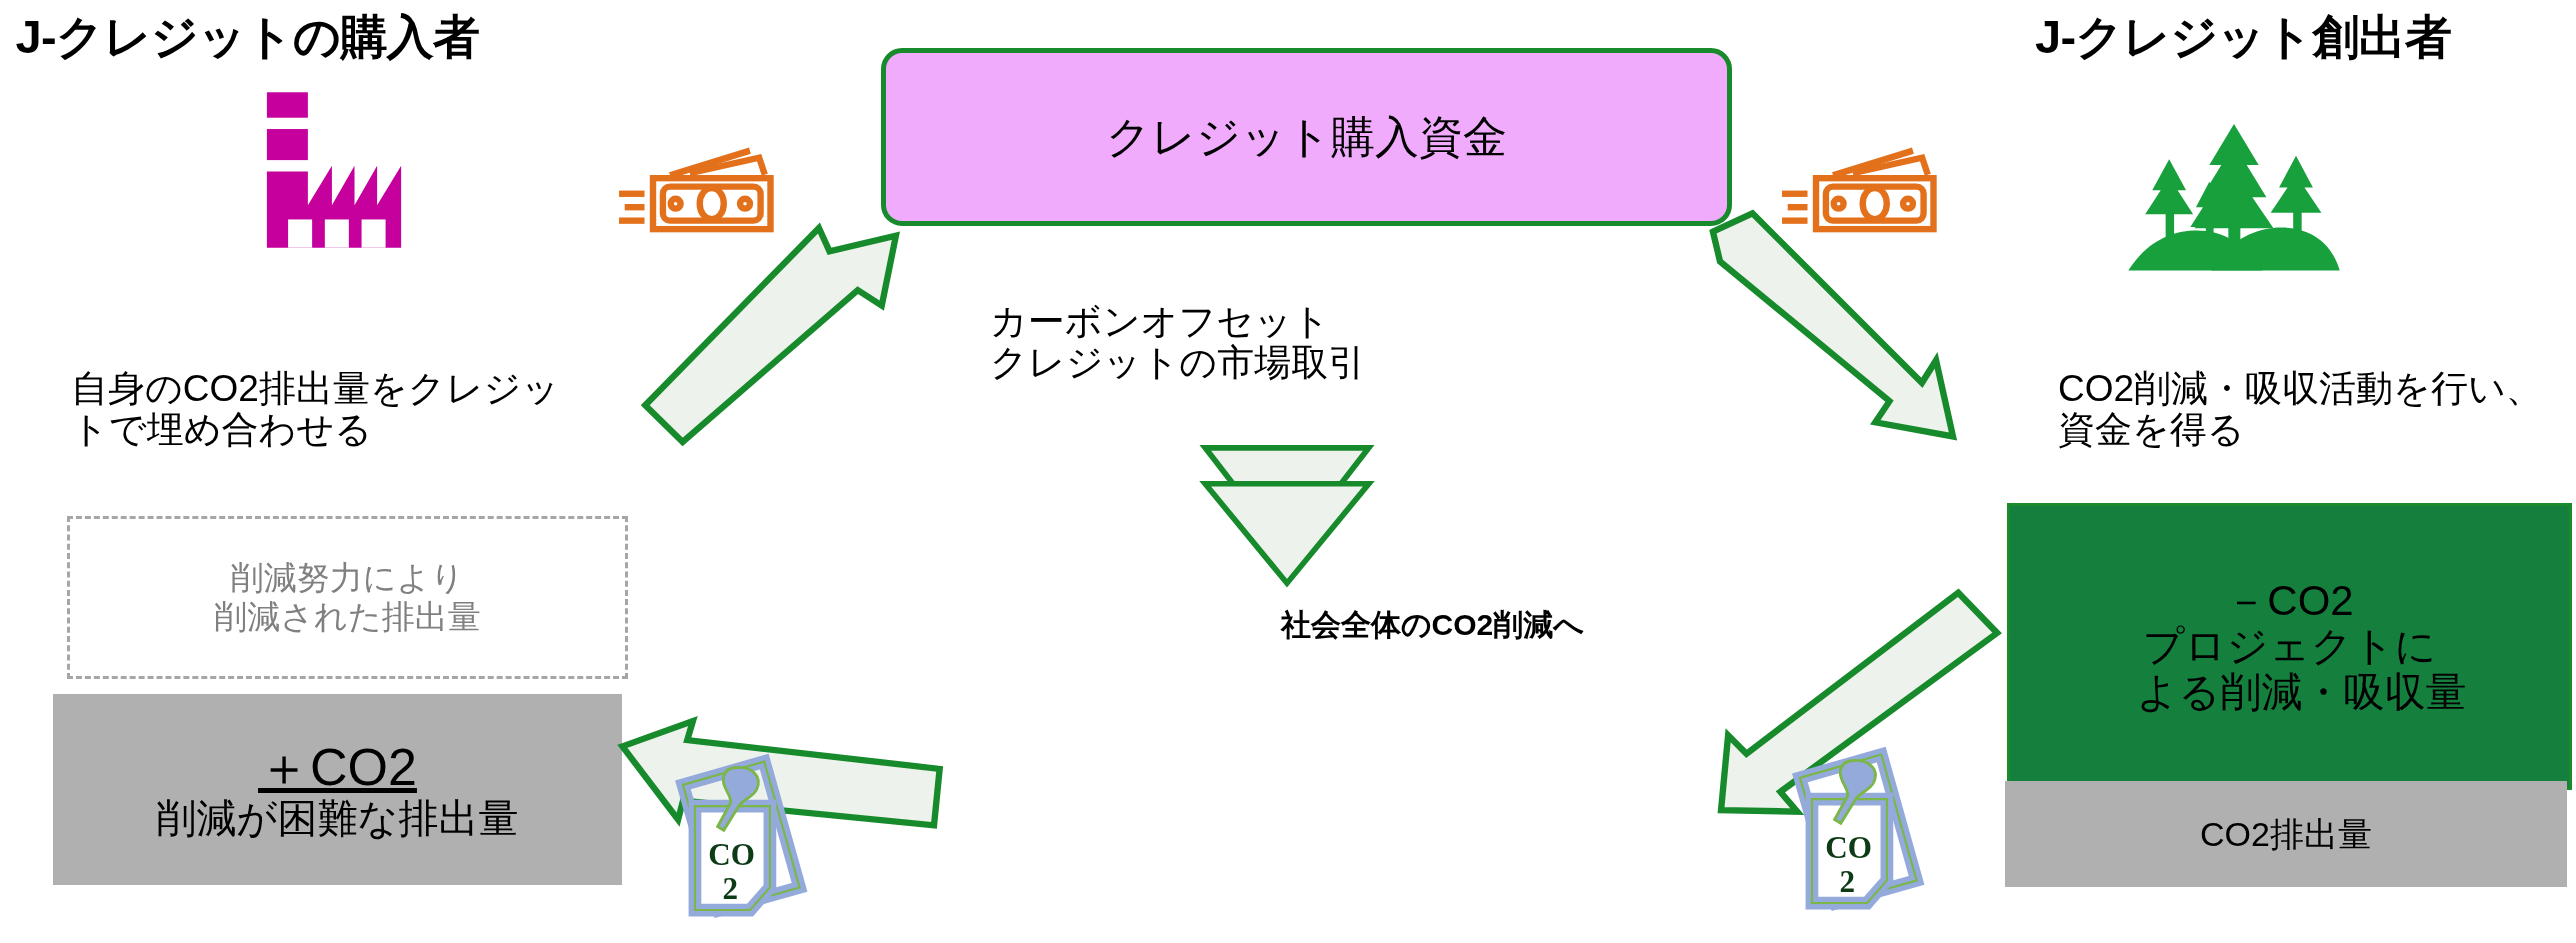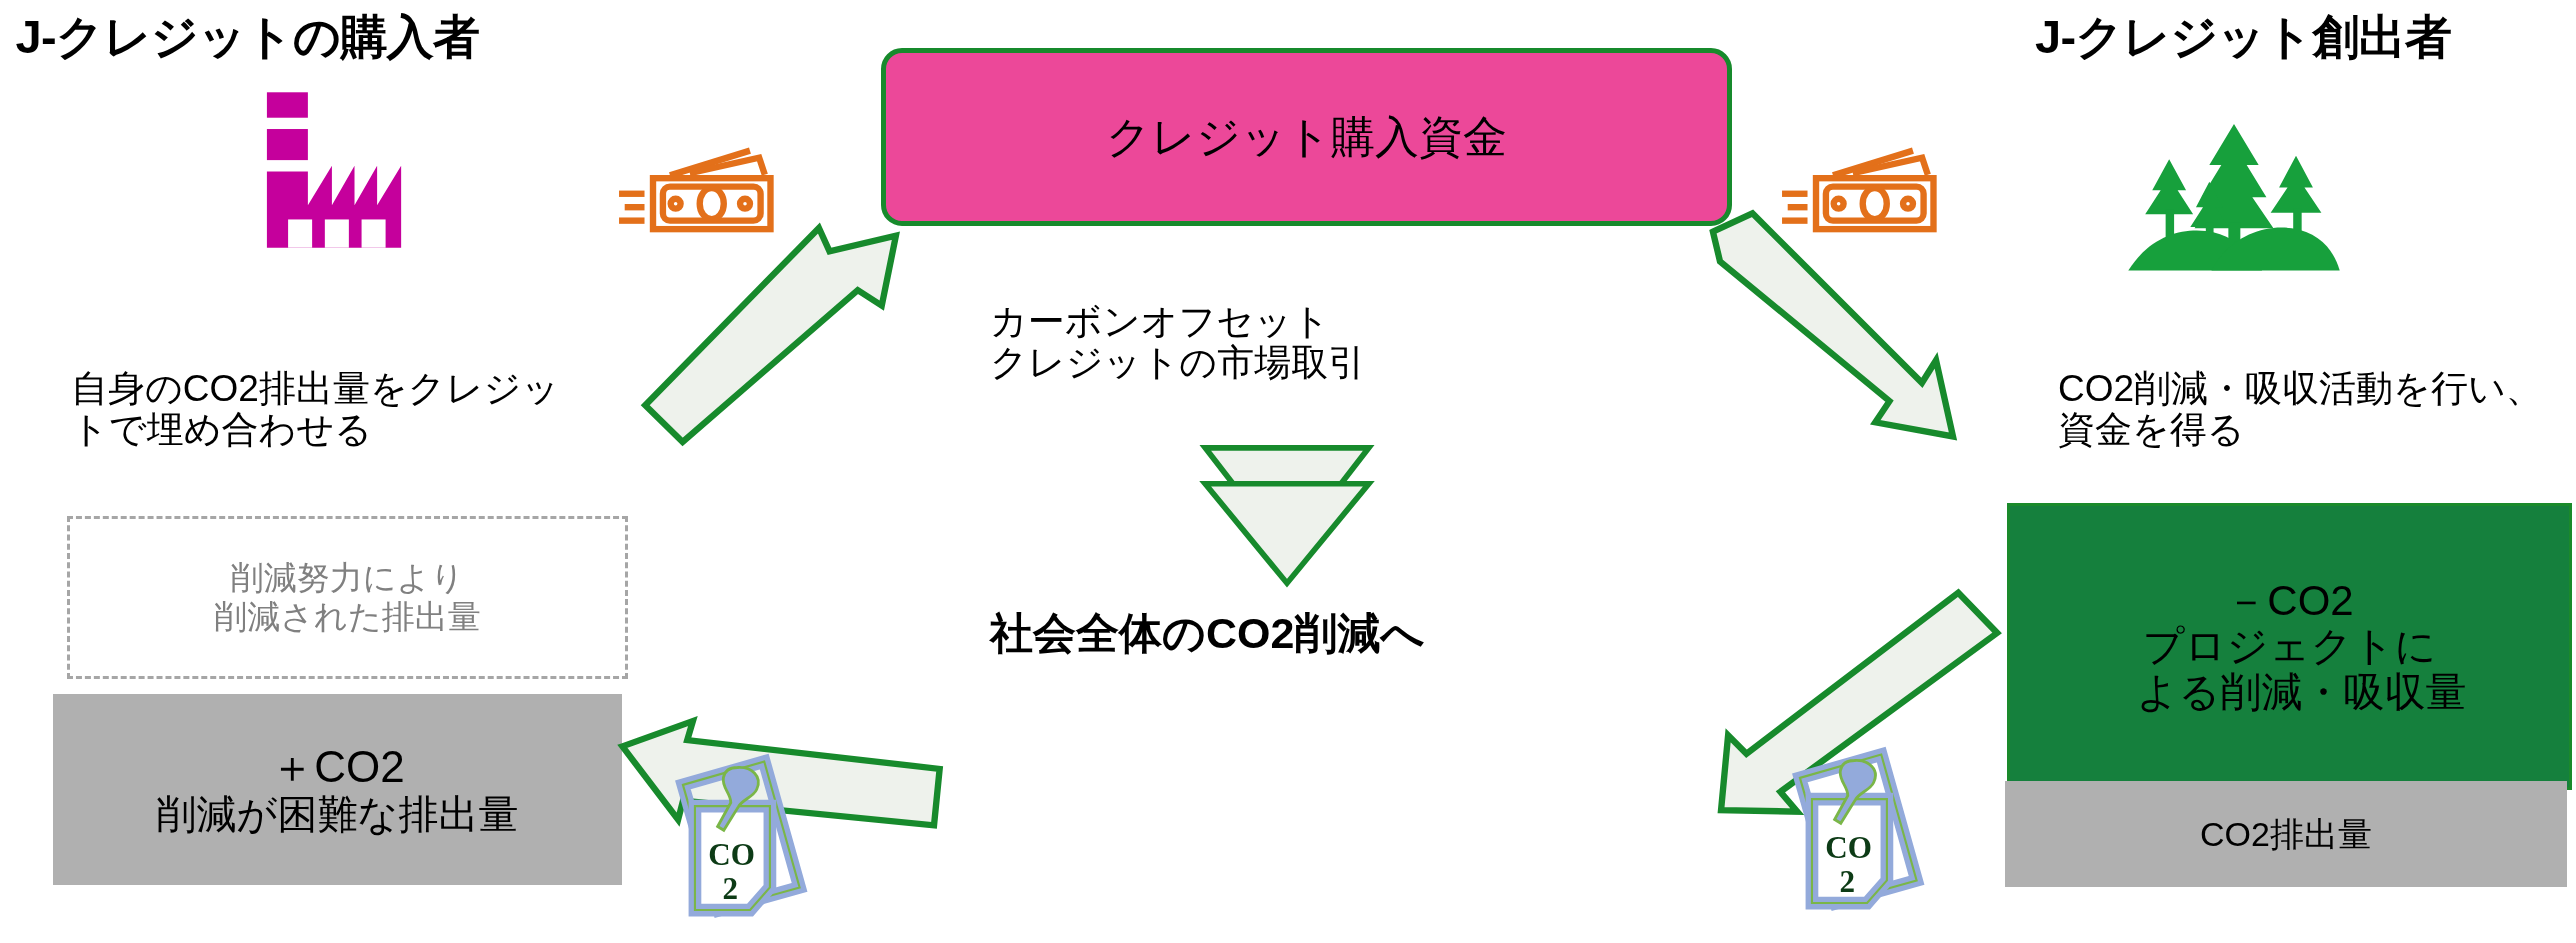--- a/index.html
+++ b/index.html
@@ -3,37 +3,37 @@
 <meta charset="utf-8">
 <style>
   html,body{margin:0;padding:0;background:#ffffff;}
   body{width:2576px;height:944px;font-family:"Liberation Sans","DejaVu Sans",sans-serif;}
   #stage{position:relative;width:2576px;height:944px;overflow:hidden;background:#fff;}
   .abs{position:absolute;}
   .hdr{font-weight:bold;color:#000;font-size:47px;letter-spacing:-0.7px;white-space:nowrap;}
   .body-txt{color:#000;font-size:37px;line-height:1.12;text-align:left;}
   .muted-txt{color:#808080;font-size:33px;line-height:1.18;text-align:center;}
   .roundbox{
-     background:#ec4899;border:5px solid #178a2c;border-radius:21px;
+     background:#f0abfc;border:5px solid #178a2c;border-radius:21px;
      display:flex;align-items:center;justify-content:center;
      color:#000;font-size:44px;
   }
   .greenbox{
      background:#15803d;border:3.5px solid #1a8a2b;
      display:flex;align-items:center;justify-content:center;
      color:#000;font-size:37px;line-height:1.12;text-align:center;
   }
   .graybox{
      background:#b0b0b0;display:flex;align-items:center;justify-content:center;
      color:#000;font-size:37px;line-height:1.12;text-align:center;
   }
   .dashbox{
      border:3.5px dashed #a6a6a6;display:flex;align-items:center;justify-content:center;
   }
-  .bold-center{font-weight:bold;font-size:43px;color:#000;text-align:left;white-space:nowrap;}
+  .bold-center{font-weight:bold;font-size:30px;color:#000;text-align:right;white-space:nowrap;}
   svg{display:block;overflow:visible;}
 </style>
 </head>
 <body>
 
 <div id="stage">
 
   <div class="abs hdr" style="left:15.6px;top:5.7px;">J-クレジットの購入者</div>
 
   <div class="abs" style="left:233px;top:92px;width:219px;height:156px;">
@@ -50,21 +50,21 @@
   <div class="abs body-txt" style="left:71px;top:368px;width:523px;"><span>自身のCO2排出量をクレジットで埋め合わせる</span></div>
 
   <div class="abs dashbox" style="left:67px;top:516px;width:555px;height:157px;">
     <div class="muted-txt" id="left-reduced">
         <div>削減努力により</div>
         <div>削減された排出量</div>
       </div>
   </div>
 
   <div class="abs graybox" style="left:53px;top:694px;width:569px;height:191px;flex-direction:column;">
-    <div style="font-size:44px;">＋CO2</div>
+    <div style="font-size:52px;text-decoration:underline;">＋CO2</div>
     <div style="font-size:40px;">削減が困難な排出量</div>
   </div>
 
   <div class="abs" style="left:619px;top:152px;width:177px;height:92px;">
     <svg width="177" height="92" viewBox="0 0 250 130">
       <g fill="none" stroke="#e3701a" stroke-width="9">
         <path d="M72 33 L185 -2"></path>
         <path d="M100 30 L198 8 L206 32"></path>
         <rect x="48" y="37" width="166" height="72"></rect>
         <rect x="62" y="49" width="138" height="48" rx="10"></rect>

